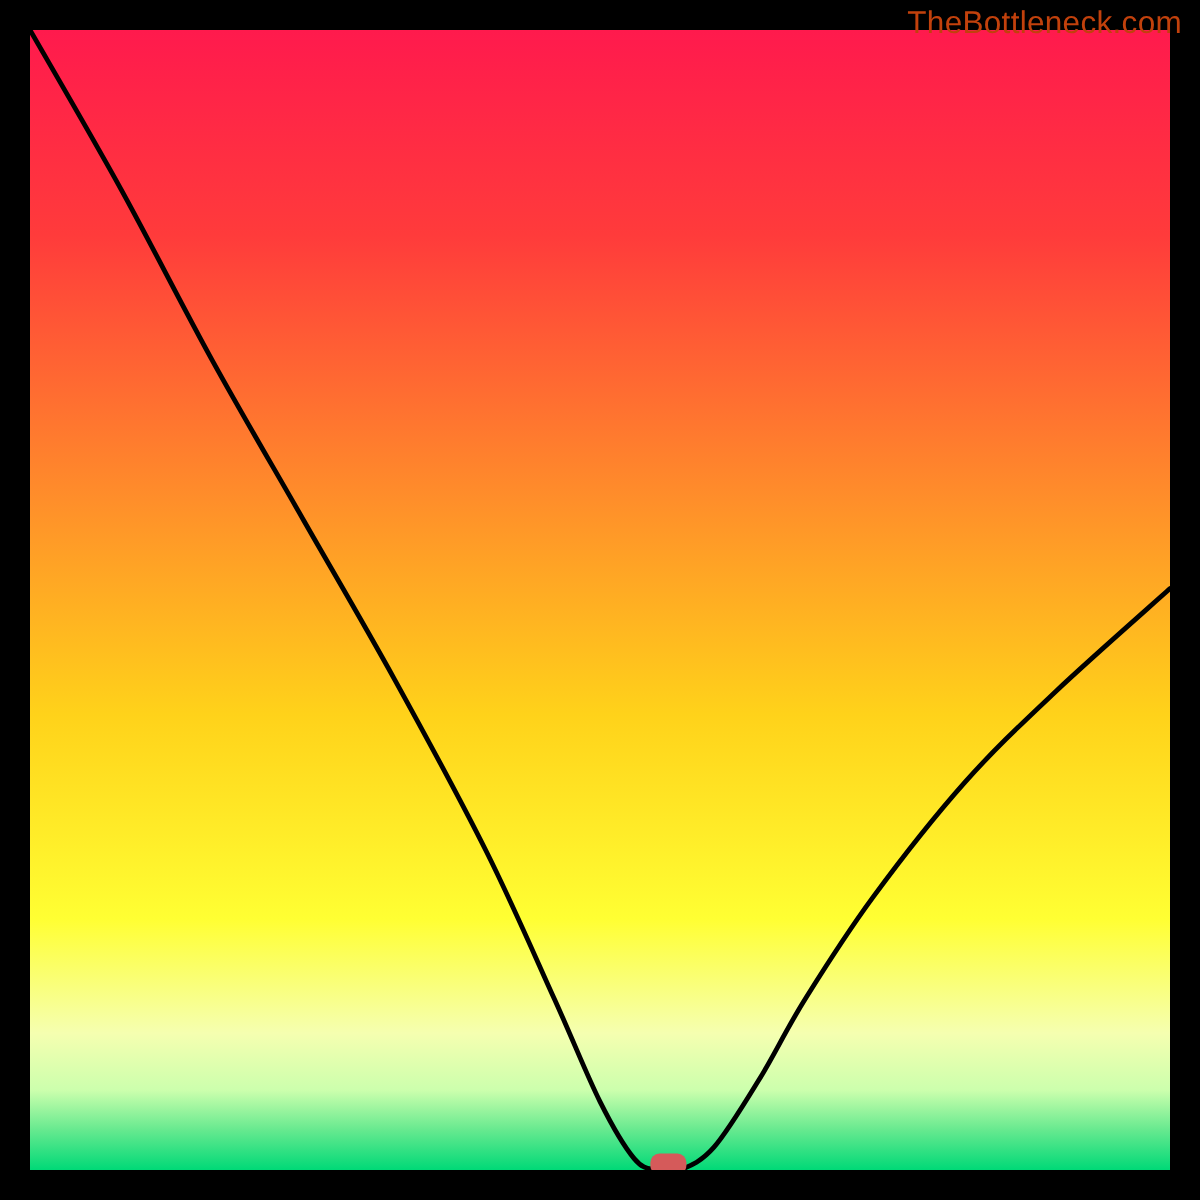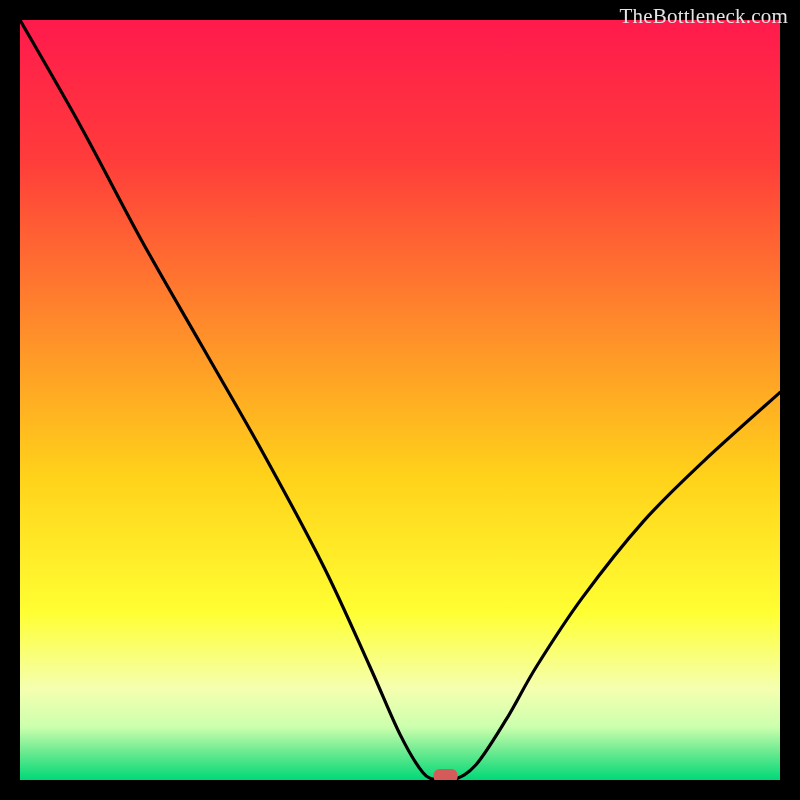--- a/index.html
+++ b/index.html
@@ -14,27 +14,26 @@
   .frame {
     position: relative;
     width: 800px;
     height: 800px;
     background: #000;
   }
   .watermark {
     position: absolute;
     top: 4px;
     right: 12px;
-    color: #e5e5e5;
+    color: #c2410c;
     font-size: 21px;
     font-weight: 400;
     letter-spacing: 0.2px;
     z-index: 5;
     user-select: none;
-    font-family: Liberation Serif, serif;
   }
   .plot {
     position: absolute;
     left: 20px;
     top: 20px;
     width: 760px;
     height: 760px;
     z-index: 1;
   }
   svg { display: block; }

